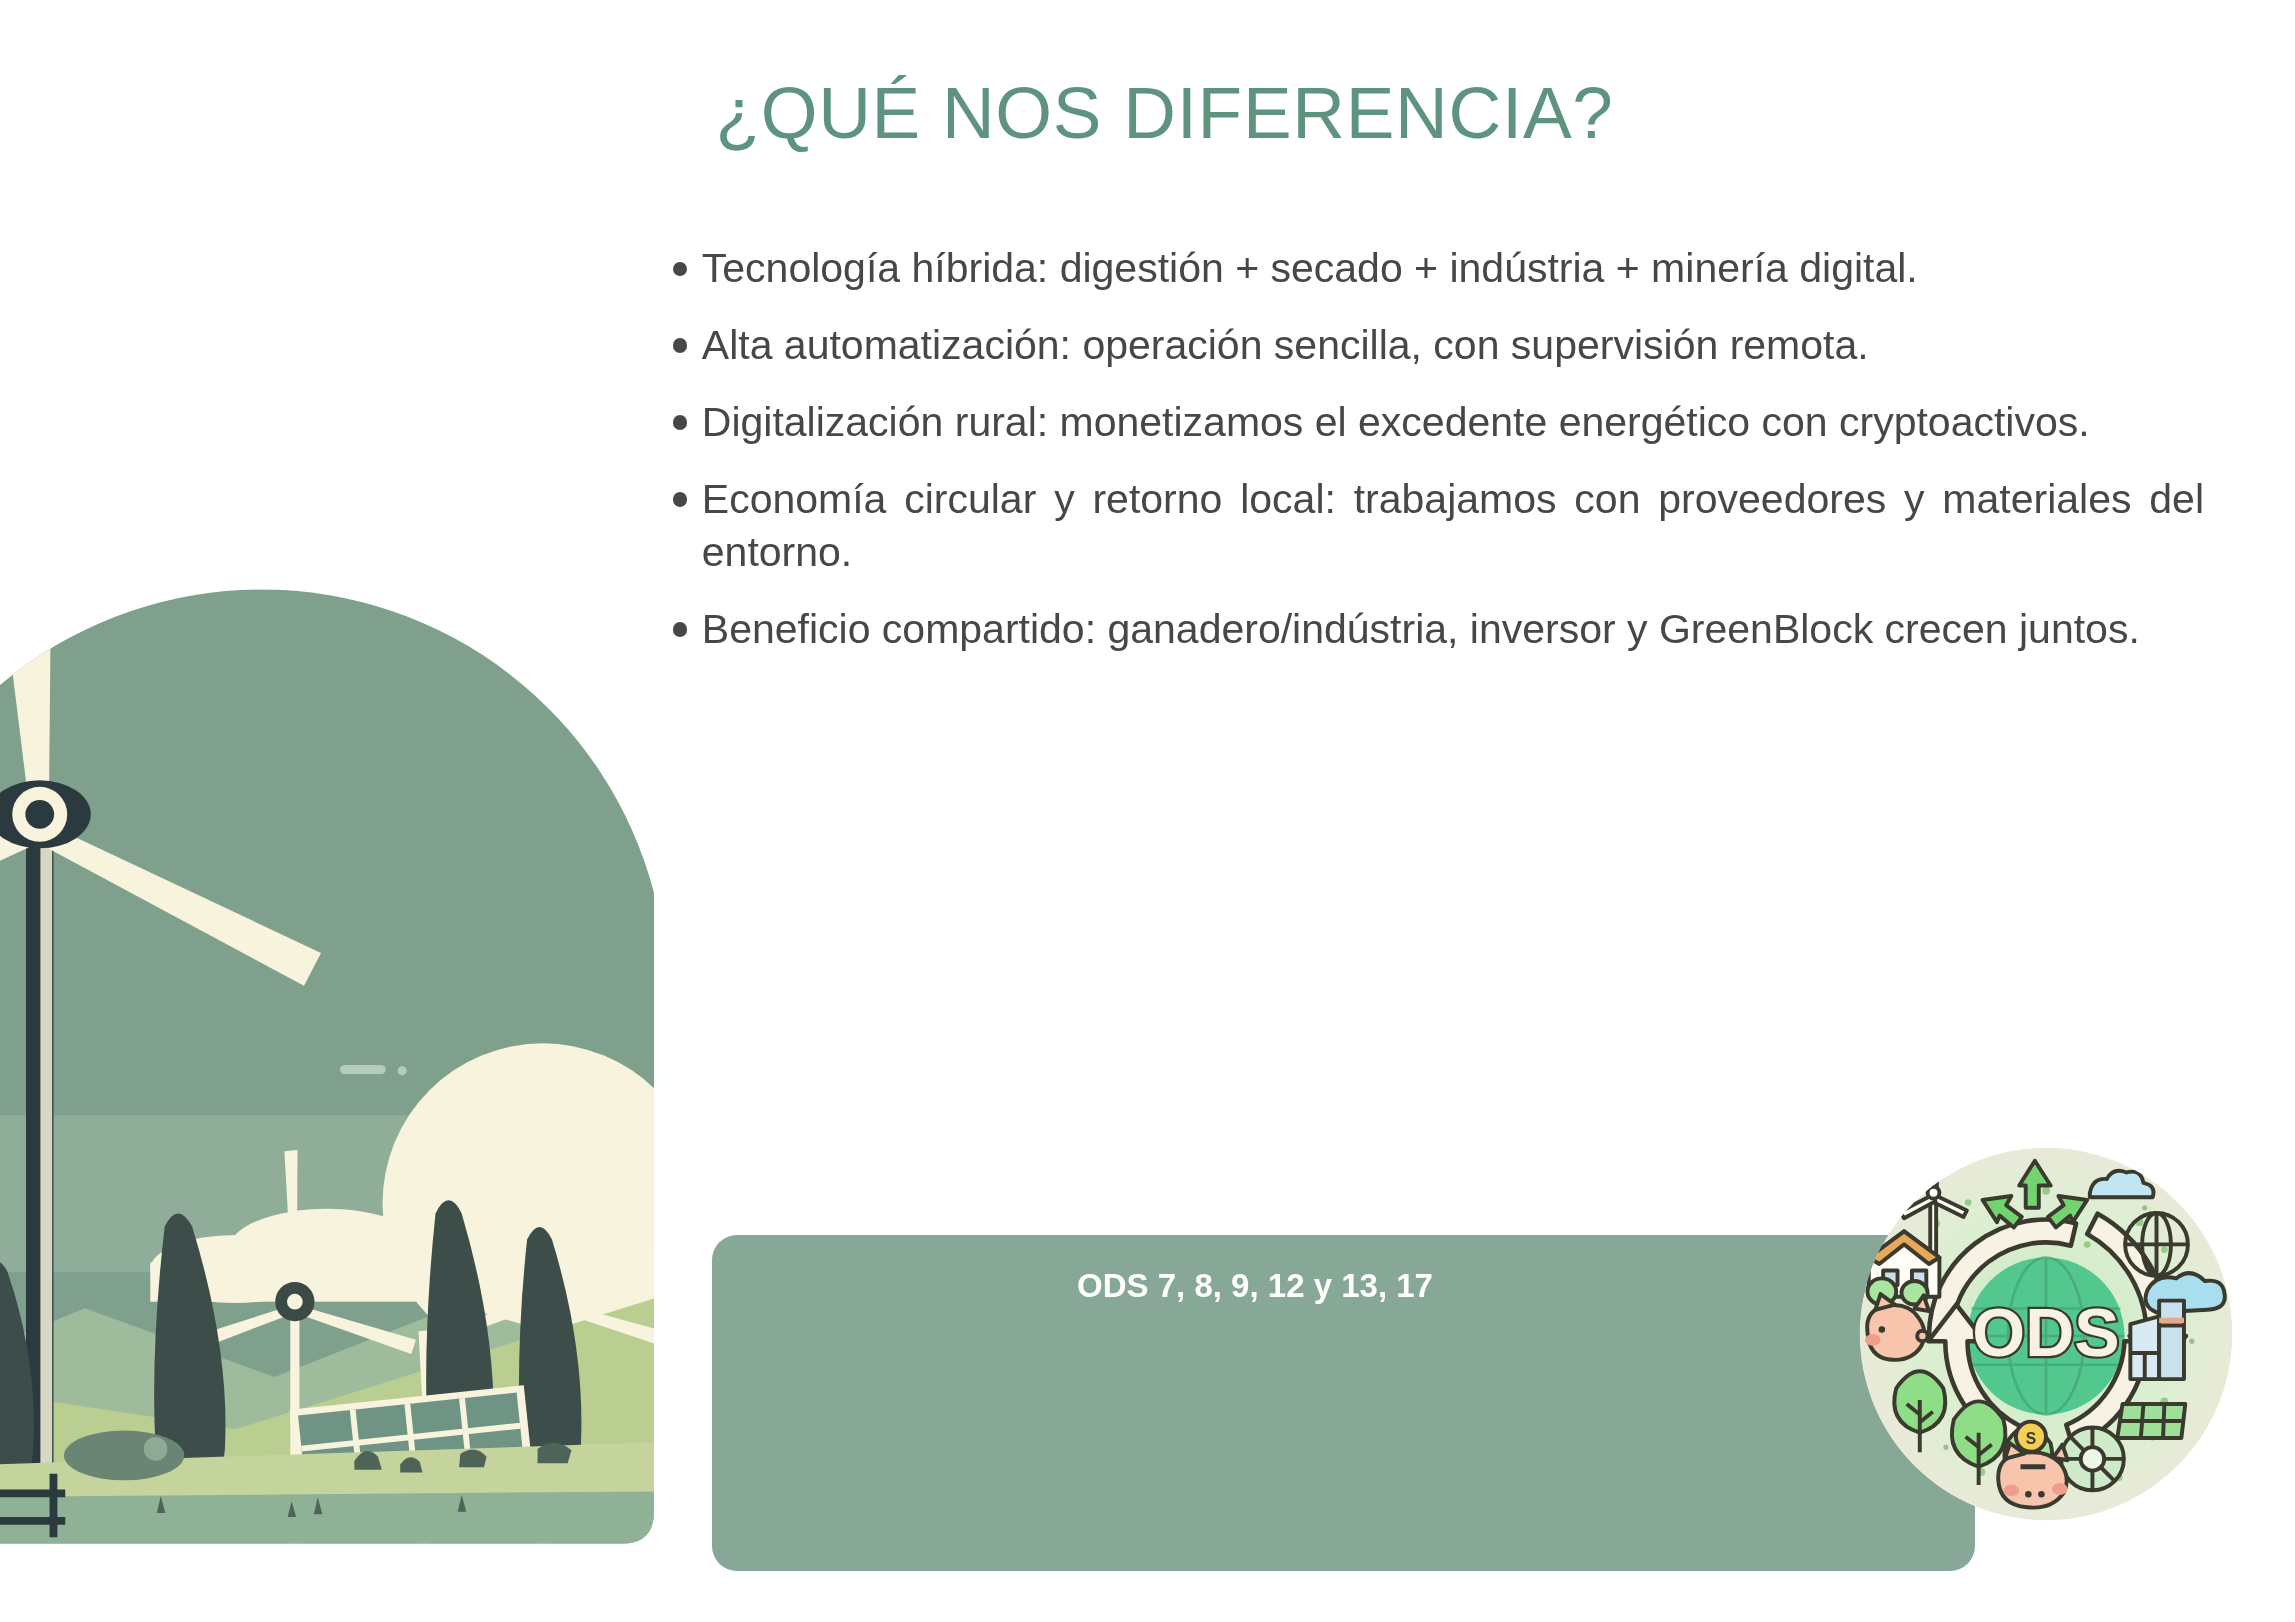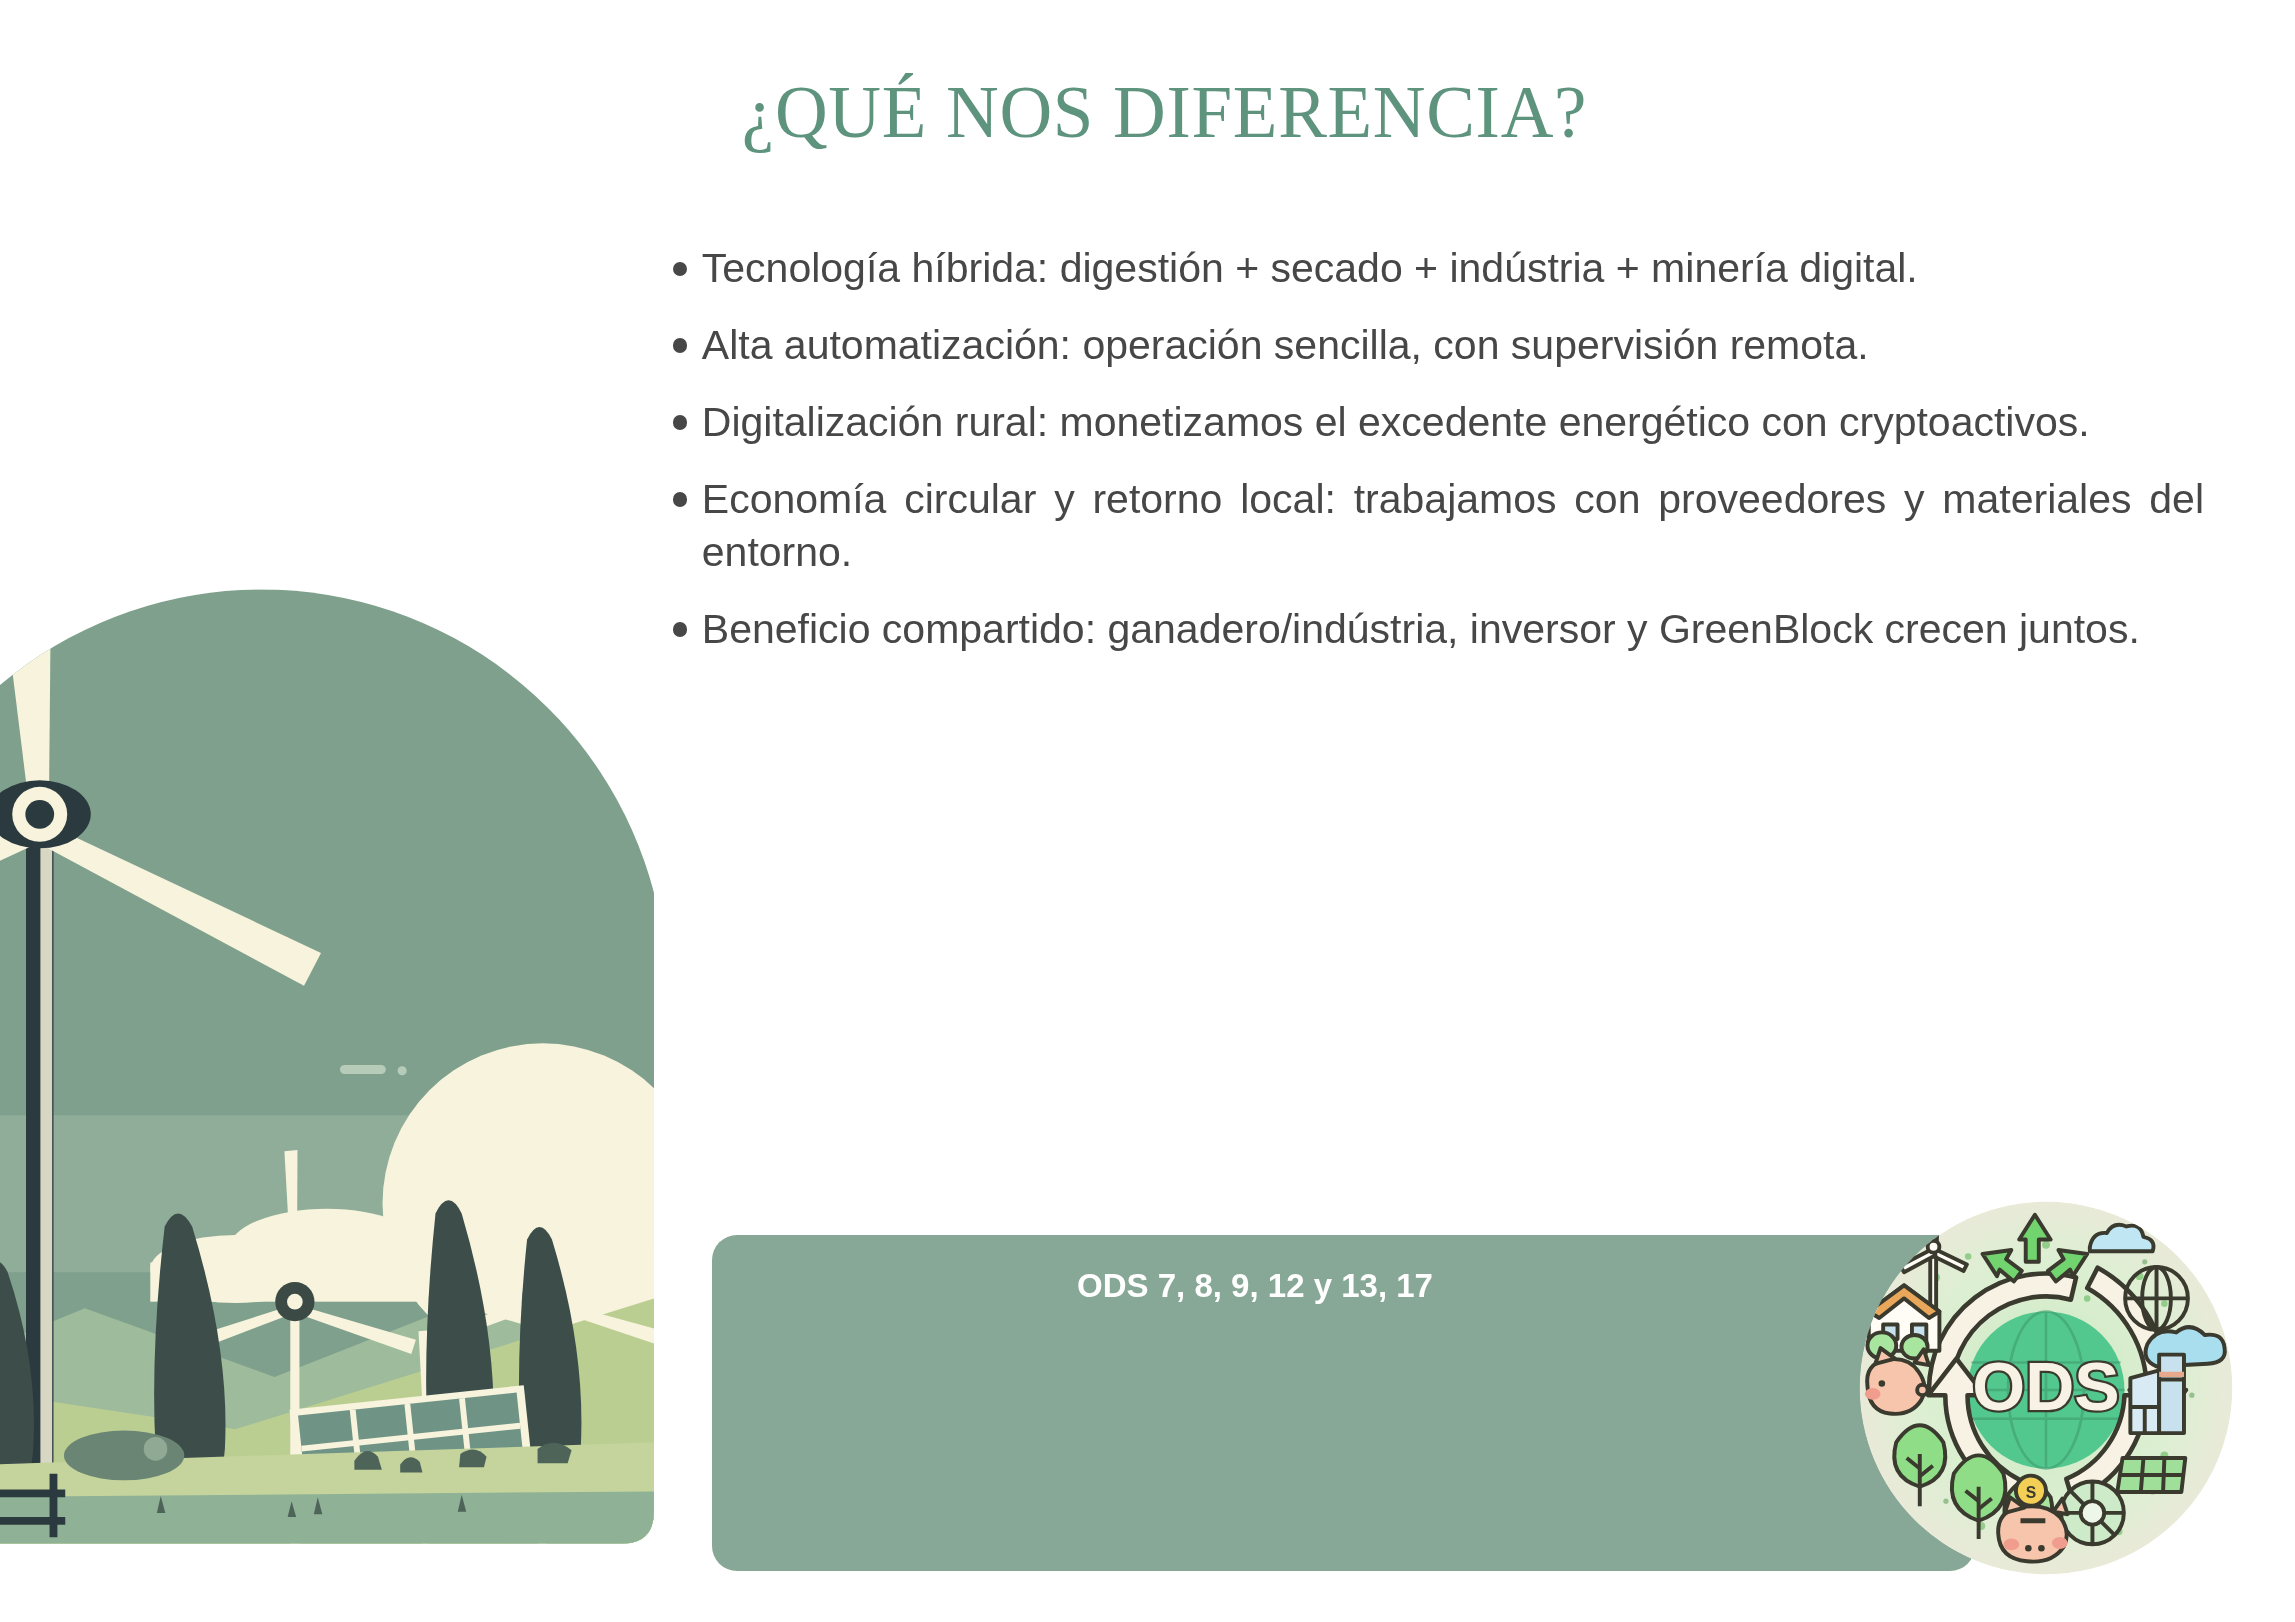--- a/index.html
+++ b/index.html
@@ -26,21 +26,21 @@
   #title{
     position:absolute;
     left:654px;
     top:71px;
     width:1021px;
     text-align:center;
     font-size:73px;
     font-weight:400;
     letter-spacing:0.7px;
     color:#5E947E;
-    font-family:Liberation Serif, serif;
+    font-family:Liberation Sans, sans-serif;
     white-space:nowrap;
   }
 
   
   #bullets{
     position:absolute;
     left:673px;
     top:242px;
     width:1531px;
   }
@@ -100,21 +100,21 @@
     font-weight:400;
     line-height:1.36;
     font-family:"Liberation Sans", sans-serif;
     padding:0 19.6px;
   }
 
   
   #ods-circle{
     position:absolute;
     left:1857px;
-    top:1199px;
+    top:1145px;
     width:378px;
     height:378px;
     z-index:3;
   }
   #ods-circle svg{display:block;}
 </style>
 </head>
 <body>
 
 <div id="illustration">

